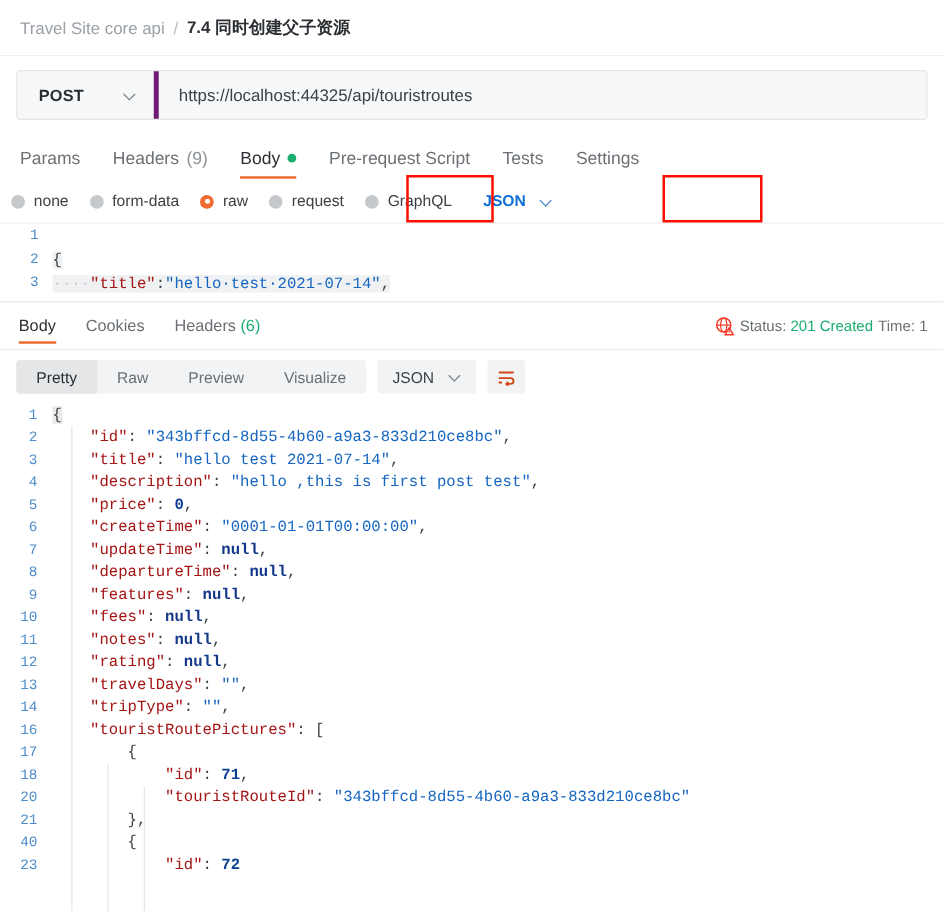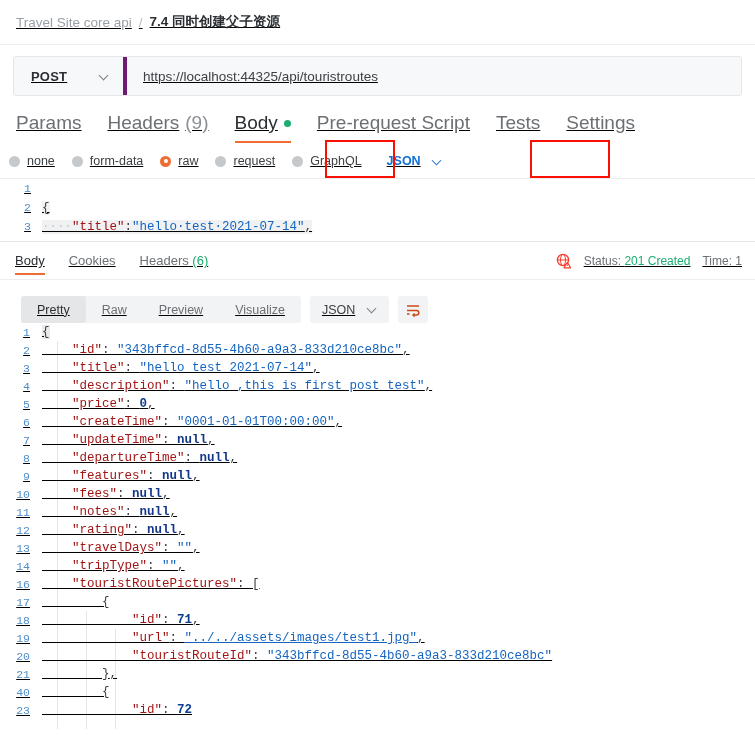--- a/index.html
+++ b/index.html
@@ -2,21 +2,21 @@
 <html><head>
 <meta charset="utf-8">
 <style>
   html, body {
     margin: 0; padding: 0;
     width: 755px; height: 735px;
     background: #ffffff;
     font-family: "Liberation Sans", sans-serif;
     overflow: hidden;
   }
-  .app { position: relative; width: 755px; height: 735px; background:#fff;text-decoration:underline; }
+  .app { position: relative; width: 755px; height: 735px; background:#fff; }
 
   
   .breadcrumb {
     height: 45px; display: flex; align-items: center;
     padding-left: 16px; gap: 7px;
     border-bottom: 1px solid #eceef0;
     box-sizing: border-box;
   }
   .crumb-root { font-size: 13.5px; color: #9aa0a6; }
   .crumb-sep  { font-size: 13.5px; color: #b7bcc2; }
@@ -48,21 +48,21 @@
     font-size: 13.5px; color: #3c4145;
   }
 
   
   .req-tabs {
     margin: 13px 0 0 0; padding: 0 13px;
     display: flex; align-items: flex-end; gap: 0;
     height: 34px;
   }
   .req-tab {
-    font-size: 19px; color: #6b7075;
+    font-size: 14px; color: #6b7075;
     padding: 0 13px 9px 13px;
     position: relative; white-space: nowrap;
     display: flex; align-items: center; gap: 6px;
   }
   .req-tab:first-child { padding-left: 3px; }
   .req-tab.active { color: #2b2f33; }
   .req-tab.active::after {
     content:""; position:absolute; left: 13px; right: 13px; bottom: 0;
     height: 2px; background: #ef6c33;
   }
@@ -132,27 +132,27 @@
     font-size: 13px; color: #6b7075; padding: 0 12px 0 12px; position: relative;
     height: 38px; display: flex; align-items: center;
   }
   .resp-tab:first-child { padding-left: 2px; }
   .resp-tab.active { color: #2b2f33; }
   .resp-tab.active::after {
     content:""; position:absolute; left: 2px; right: 12px; bottom: 5px;
     height: 2px; background: #ef6c33;
   }
   .green-count { color: #1bae70; }
-  .resp-meta { margin-left: auto; display: flex; align-items: center; gap: 12px; justify-content: space-between; }
+  .resp-meta { margin-left: auto; display: flex; align-items: center; gap: 4px; justify-content: space-between; }
   .meta-txt { font-size: 12px; color: #6b7075; white-space: nowrap; }
   .meta-txt b { color: #1bae70; font-weight: normal; }
 
   
   .resp-toolbar {
-    height: 43px; display: flex; align-items: flex-end; padding: 0 13px; gap: 9px; margin-left: 8px;
+    height: 43px; display: flex; align-items: center; padding: 0 13px; gap: 9px;
   }
   .seg {
     display: flex; background: #f2f3f4; border-radius: 3px; height: 27px; align-items: center;
   }
   .seg-item {
     font-size: 12.5px; color: #6b7075; padding: 0 16px; height: 27px;
     display: flex; align-items: center; border-radius: 3px;
   }
   .seg-item.active { background: #e4e6e8; color: #2b2f33; }
   .fmt {
@@ -386,24 +386,20 @@
         </div>
         <div class="rline">
           <div class="rgutter">17</div>
           <div class="rcode"><span class="p">        </span><span class="p">{</span></div>
         </div>
         <div class="rline">
           <div class="rgutter">18</div>
           <div class="rcode"><span class="p">            </span><span class="k">"id"</span><span class="p">: </span><span class="n">71</span><span class="p">,</span></div>
         </div>
         <div class="rline">
-          <div class="rgutter">19</div>
-          <div class="rcode"><span class="p">            </span><span class="k">"url"</span><span class="p">: </span><span class="s ul">"../../assets/images/test1.jpg"</span><span class="p">,</span></div>
-        </div>
-        <div class="rline">
           <div class="rgutter">20</div>
           <div class="rcode"><span class="p">            </span><span class="k">"touristRouteId"</span><span class="p">: </span><span class="s">"343bffcd-8d55-4b60-a9a3-833d210ce8bc"</span></div>
         </div>
         <div class="rline">
           <div class="rgutter">21</div>
           <div class="rcode"><span class="p">        </span><span class="p">}</span><span class="p">,</span></div>
         </div>
         <div class="rline">
           <div class="rgutter">40</div>
           <div class="rcode"><span class="p">        </span><span class="p">{</span></div>

